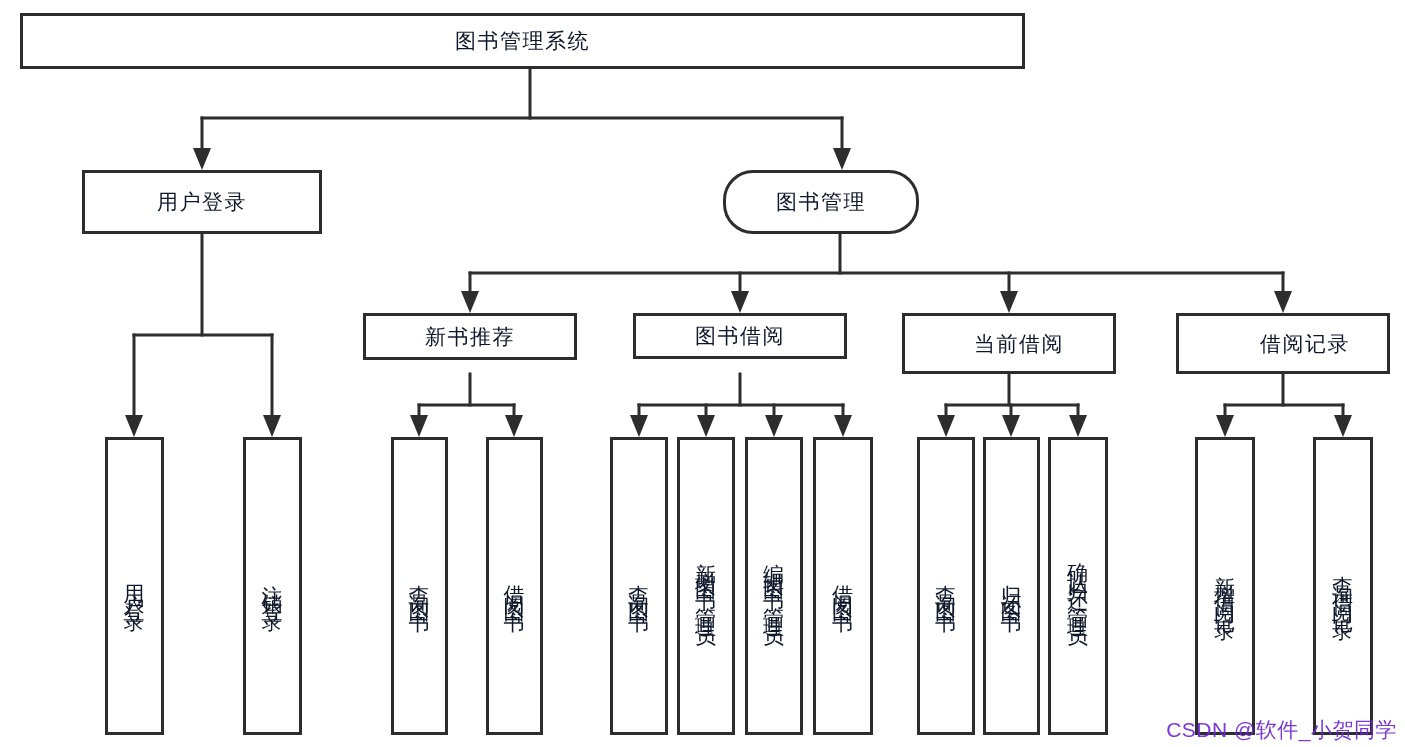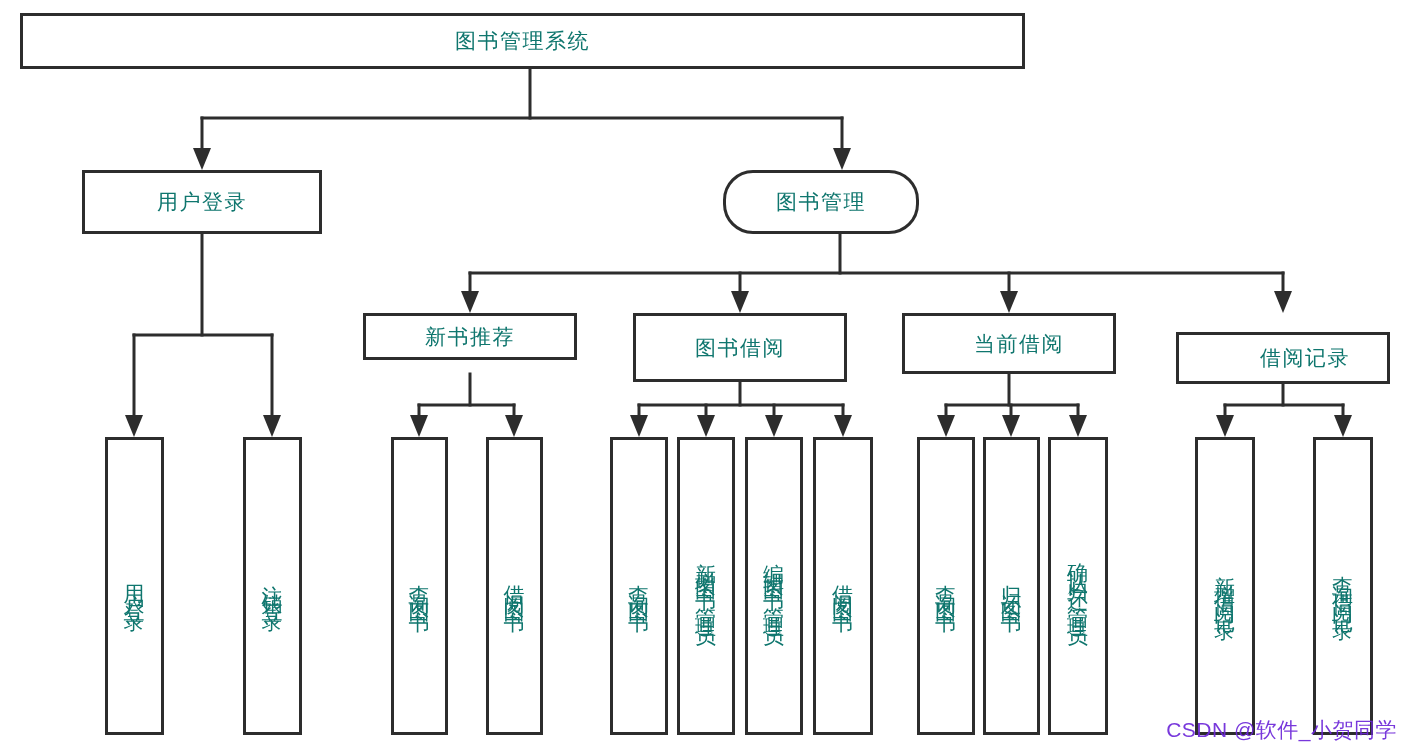--- a/index.html
+++ b/index.html
@@ -17,21 +17,21 @@
     width: 1405px; height: 747px;
     z-index: 1;
   }
   .ln { stroke: #2d2d2d; stroke-width: 3; stroke-linecap: square; }
   .ar { fill: #2d2d2d; stroke: none; }
   .box {
     position: absolute;
     box-sizing: border-box;
     border: 3px solid #2d2d2d;
     background: #ffffff;
-    color: #0f766e;
+    color: #0f172a;
     display: flex;
     align-items: center;
     justify-content: center;
     font-size: 21px;
     letter-spacing: 1.5px;
     z-index: 2;
     white-space: nowrap;
   }
   .vbox {
     writing-mode: vertical-rl;
@@ -120,23 +120,23 @@
       <path class="ar" d="M1334,415 L1352,415 L1343,437 Z"></path>
     </g>
   </svg>
 
   <div class="box" style="left:20px; top:13px; width:1005px; height:56px;">图书管理系统</div>
 
   <div class="box" style="left:82px; top:170px; width:240px; height:64px;">用户登录</div>
   <div class="box" style="left:723px; top:170px; width:196px; height:64px;border-radius:30px;">图书管理</div>
 
   <div class="box" style="left:363px; top:313px; width:214px; height:47px;">新书推荐</div>
-  <div class="box" style="left:633px; top:313px; width:214px; height:69px;">图书借阅</div>
+  <div class="box" style="left:633px; top:313px; width:214px; height:46px;">图书借阅</div>
   <div class="box" style="left:902px; top:313px; width:214px; height:61px;padding-left:20px;">当前借阅</div>
-  <div class="box" style="left:1176px; top:332px; width:214px; height:52px;padding-left:44px;">借阅记录</div>
+  <div class="box" style="left:1176px; top:313px; width:214px; height:61px;padding-left:44px;">借阅记录</div>
 
   <div class="box vbox" style="left:105px; top:437px; width:59px; height:298px;">用户登录</div>
   <div class="box vbox" style="left:243px; top:437px; width:59px; height:298px;">注销登录</div>
 
   <div class="box vbox" style="left:391px; top:437px; width:57px; height:298px;">查询图书</div>
   <div class="box vbox" style="left:486px; top:437px; width:57px; height:298px;">借阅图书</div>
 
   <div class="box vbox" style="left:610px; top:437px; width:58px; height:298px;">查询图书</div>
   <div class="box vbox" style="left:677px; top:437px; width:58px; height:298px;">新增图书（管理员）</div>
   <div class="box vbox" style="left:745px; top:437px; width:58px; height:298px;">编辑图书（管理员）</div>

